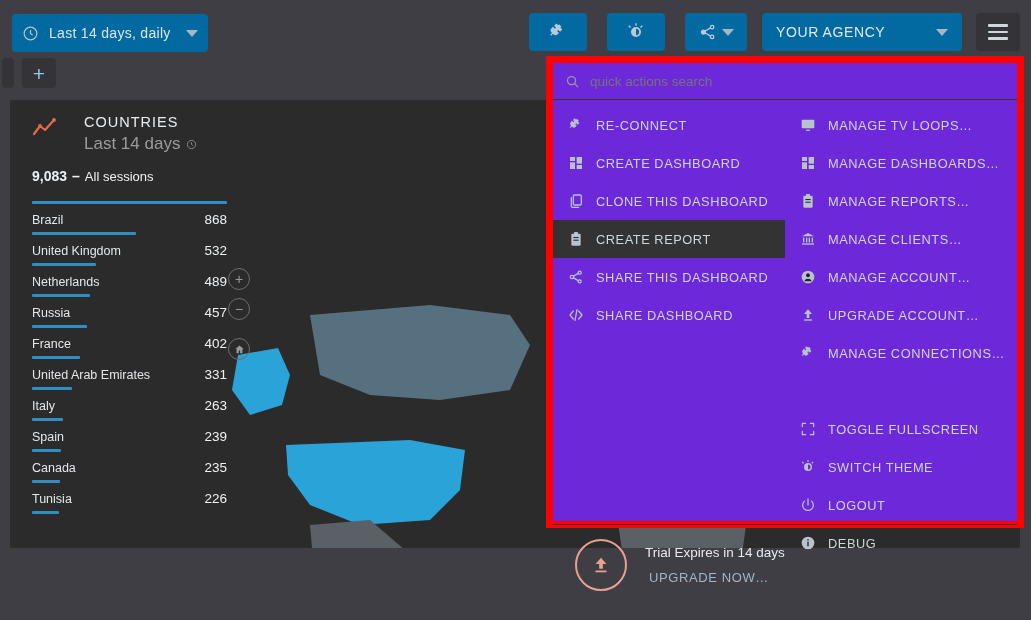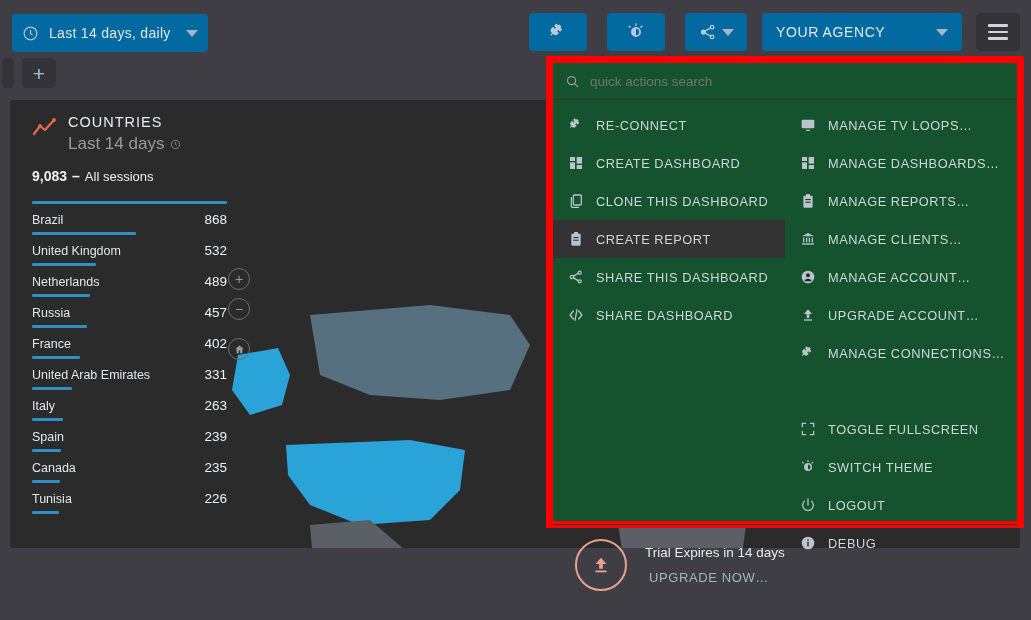--- a/index.html
+++ b/index.html
@@ -62,21 +62,21 @@
     display: flex; align-items: center; justify-content: center;
     color: #8fc4e6; font-size: 21px; font-weight: 300; line-height: 1;
   }
 
   
   .widget {
     position: absolute; left: 10px; top: 100px;
     width: 1010px; height: 448px;
     background: #2b2b2b; border-radius: 3px; overflow: hidden;
   }
-  .widget-head { position: absolute; left: 22px; top: 14px; display: flex; gap: 10px; }
+  .widget-head { position: absolute; left: 22px; top: 14px; display: flex; gap: 26px; }
   .spark { width: 26px; height: 22px; margin-top: 3px; }
   .widget-title { color: #e9edf0; font-size: 14.5px; letter-spacing: 1px; }
   .widget-sub { color: #9b9b9b; font-size: 17px; margin-top: 4px; display: flex; align-items: center; gap: 6px; }
 
   
   .map { position: absolute; inset: 0; }
 
   
   .clist { position: absolute; left: 22px; top: 68px; width: 195px; }
   .crow { position: relative; padding-top: 8px; }
@@ -94,21 +94,21 @@
     border: 1px solid #6d6d6d; color: #9a9a9a;
     display: flex; align-items: center; justify-content: center;
     font-size: 14px; line-height: 1;
   }
 
   
   .qa-wrap {
     position: absolute; left: 546px; top: 56px;
     width: 478px; height: 472px;
     border: 7px solid #ff0000;
-    background: #14532d;
+    background: #6d28d9;
   }
   .qa-search {
     height: 37px; display: flex; align-items: center; gap: 10px;
     padding: 0 12px; border-bottom: 1px solid #343434;
     color: #9a9a9a; font-size: 13.5px;
   }
   .qa-body { display: flex; height: 424px; }
   .qa-col { width: 50%; padding-top: 6px; }
   .qa-col.right { border-left: 0; }
   .qa-item {

